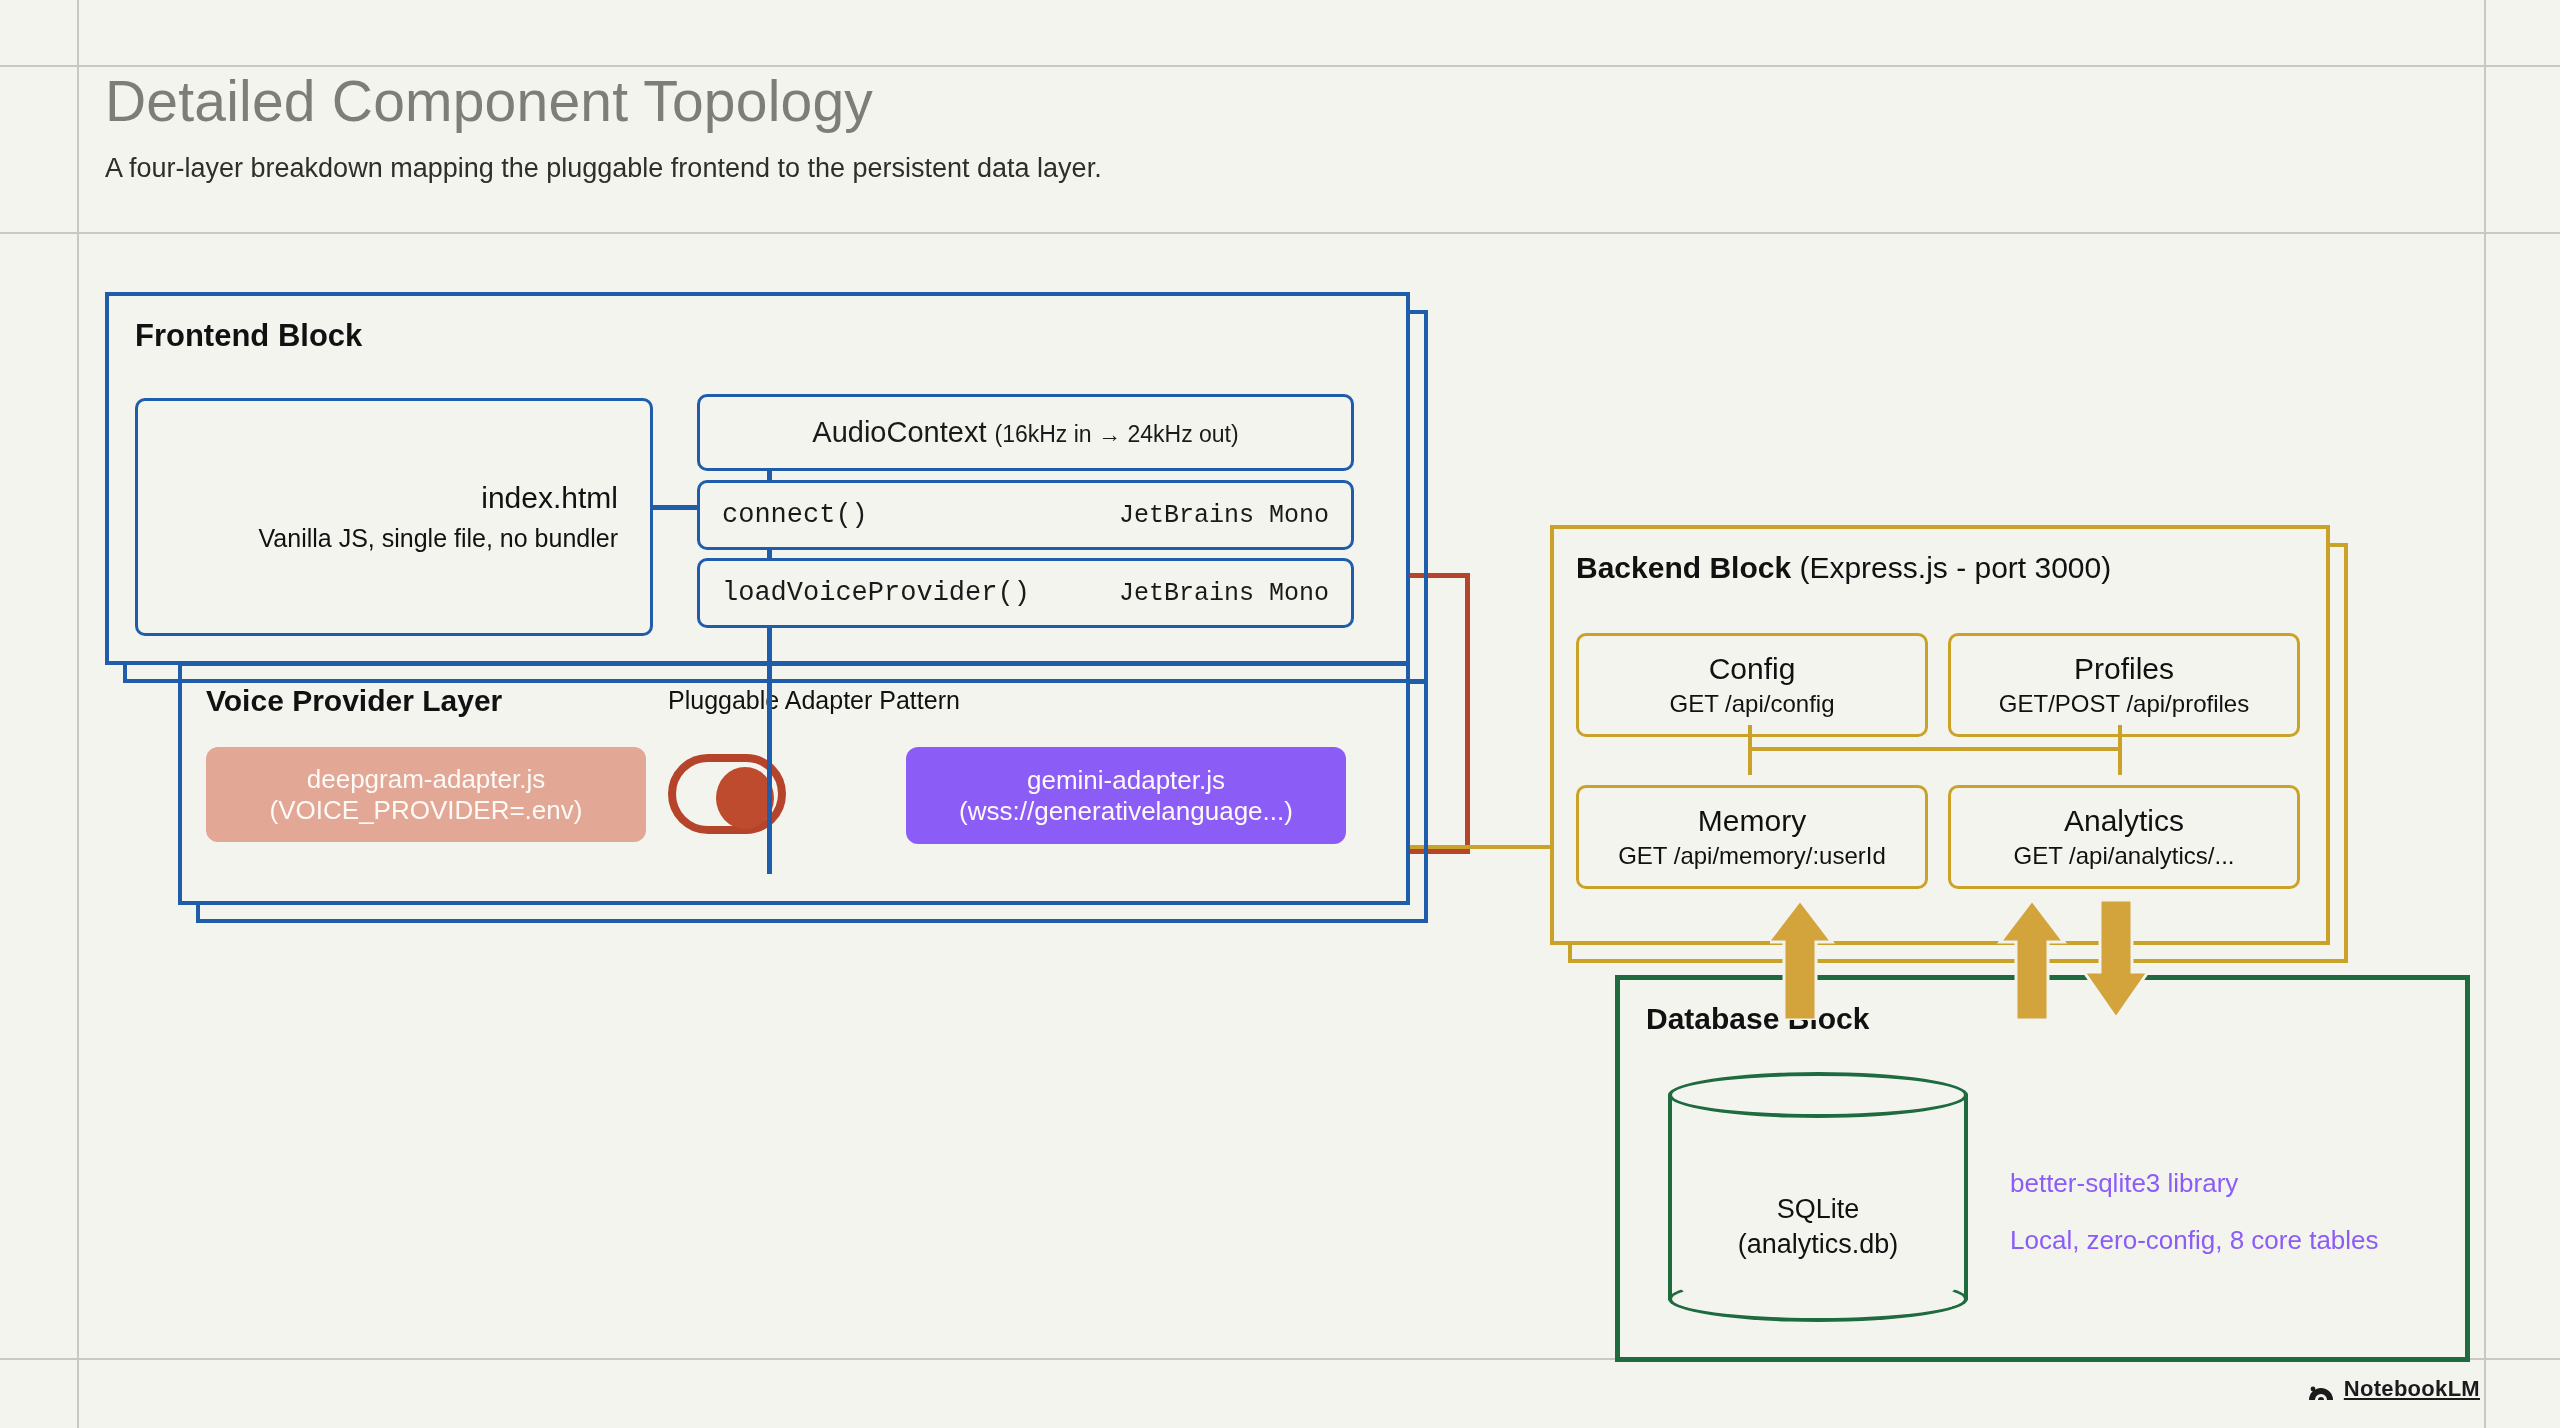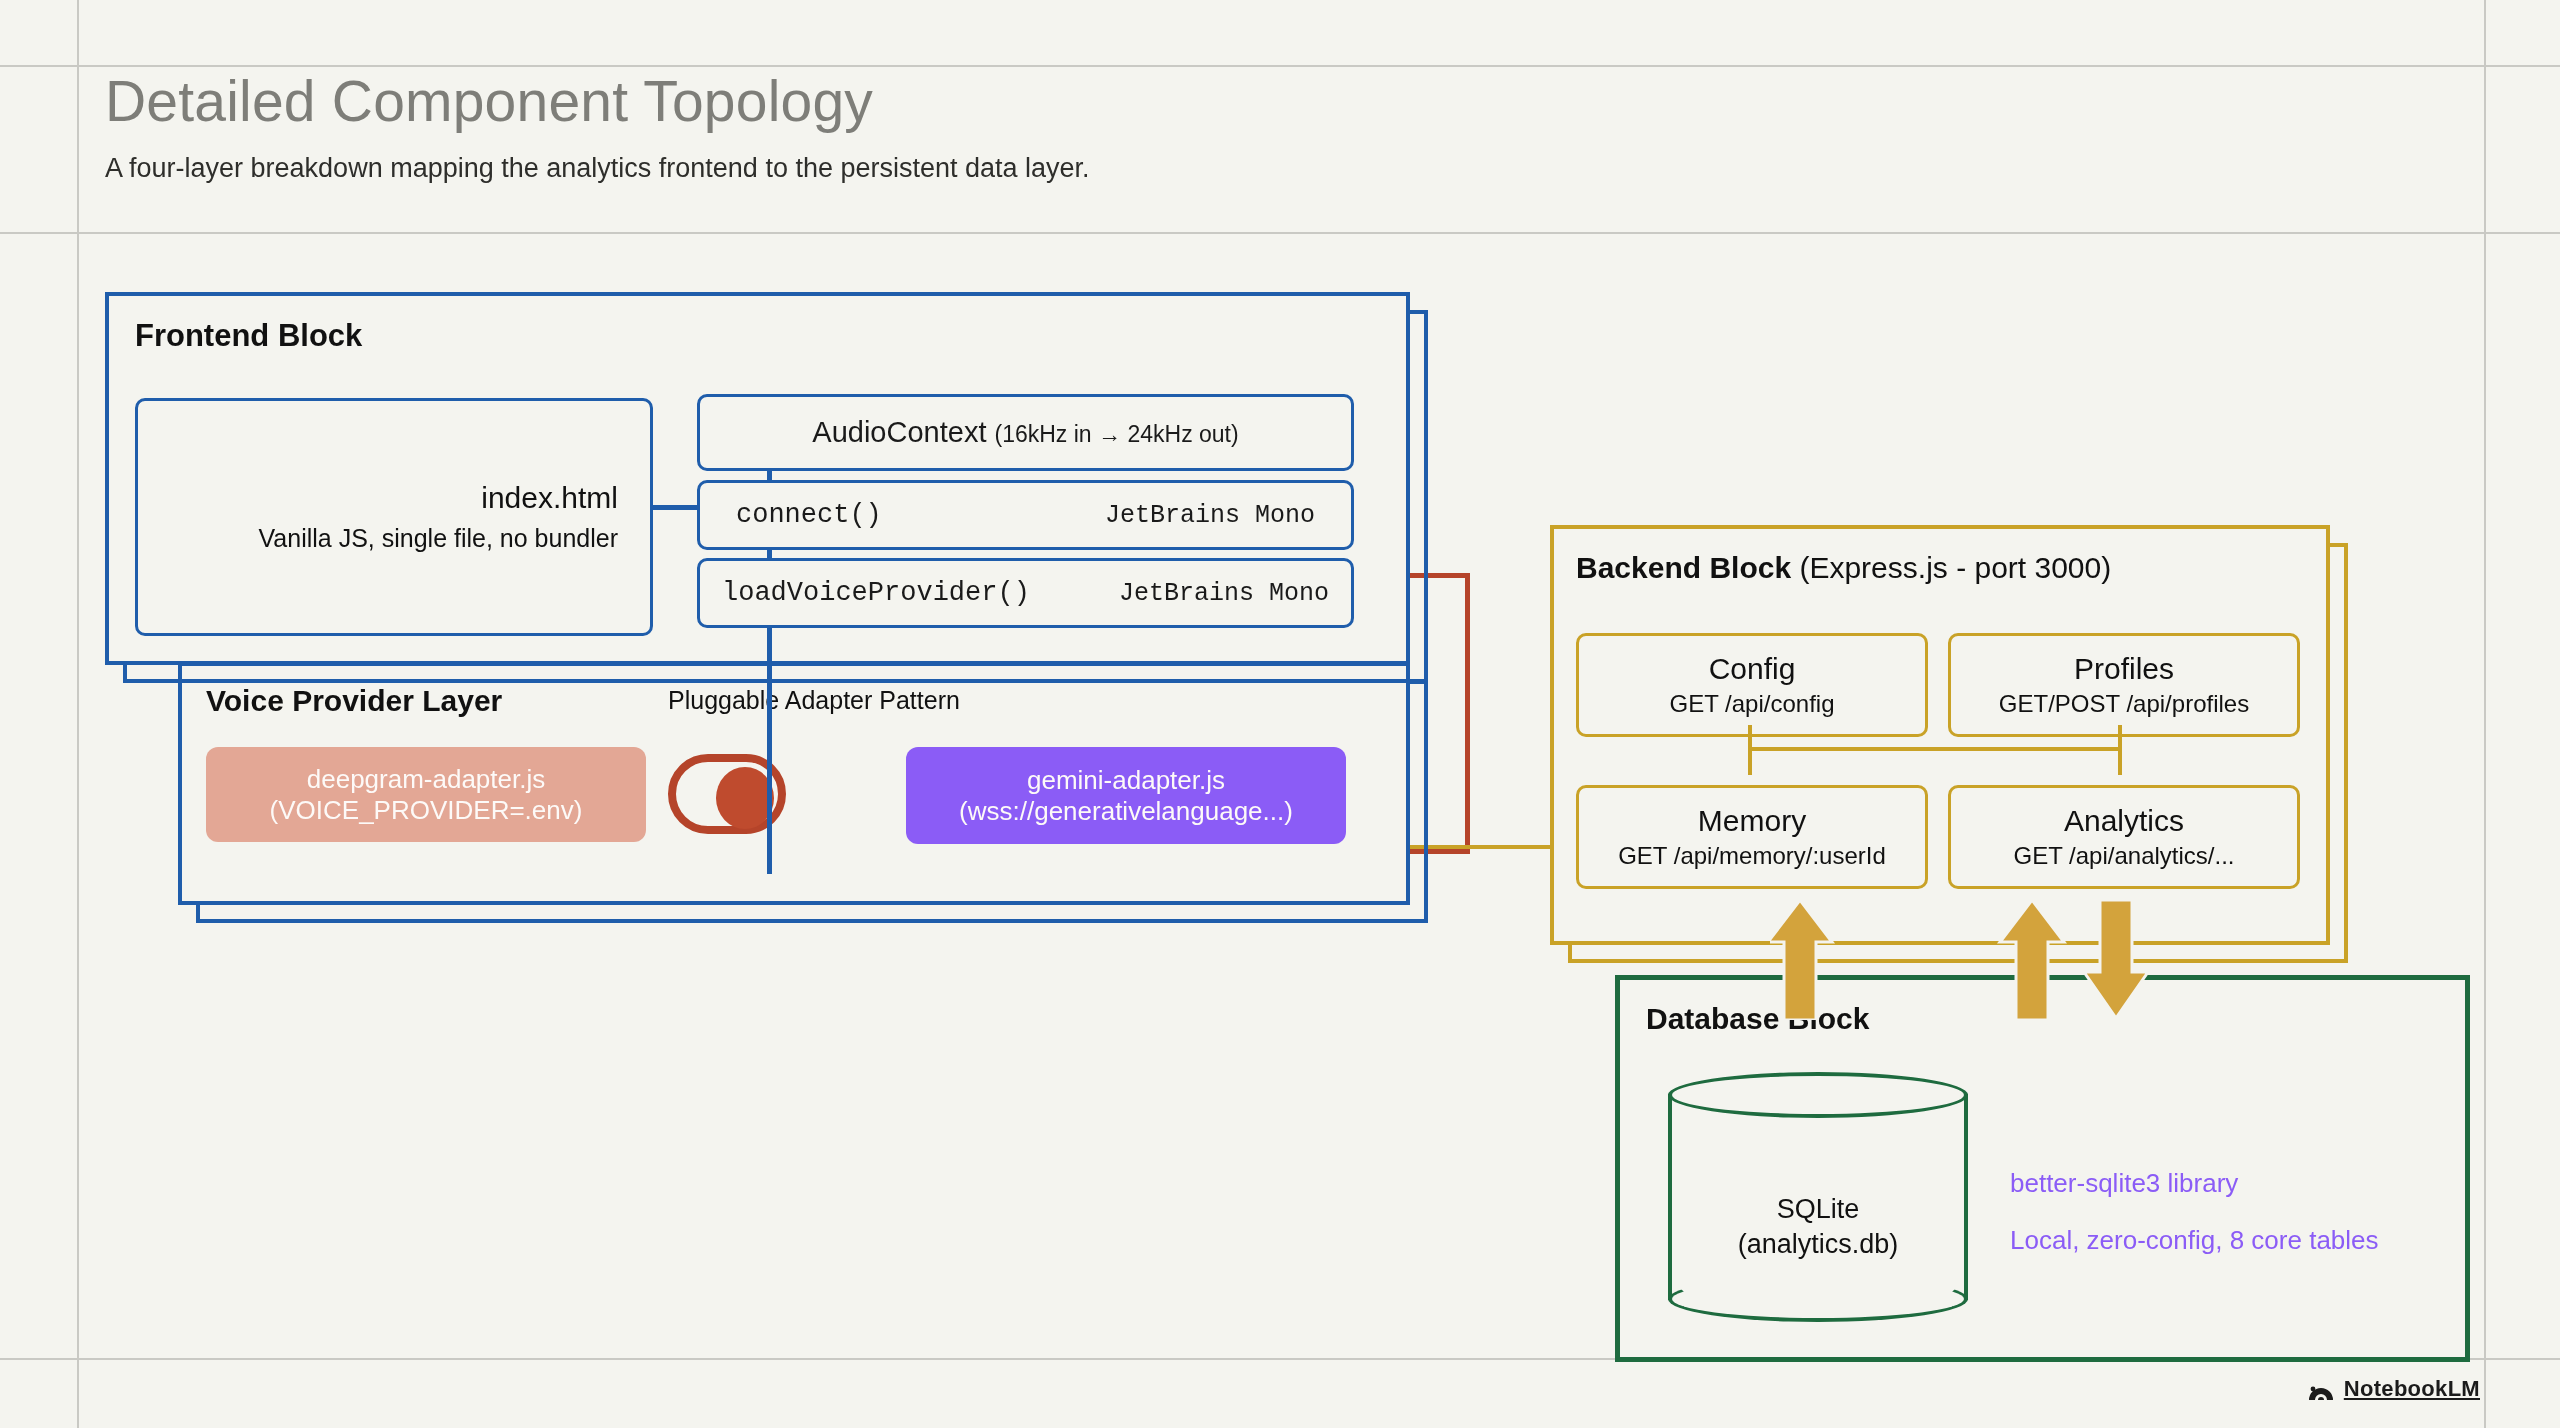--- a/index.html
+++ b/index.html
@@ -107,21 +107,21 @@
 <body>
 
 <div class="guide v" style="left:77px"></div>
 <div class="guide v" style="left:2484px"></div>
 <div class="guide h" style="top:65px"></div>
 <div class="guide h" style="top:232px"></div>
 <div class="guide h" style="top:1358px"></div>
 
 <div id="header">
   <div id="page-title">Detailed Component Topology</div>
-  <div id="page-subtitle">A four-layer breakdown mapping the analytics frontend to the persistent data layer.</div>
+  <div id="page-subtitle">A four-layer breakdown mapping the pluggable frontend to the persistent data layer.</div>
 </div>
 
 <div class="conn" style="--lc:#b5442a;left:1345px;top:573px;width:125px;height:5px;"></div>
 <div class="conn" style="--lc:#b5442a;left:1465px;top:573px;width:5px;height:280px;"></div>
 <div class="conn" style="--lc:#b5442a;left:1345px;top:849px;width:125px;height:5px;"></div>
 
 <div class="conn" style="--lc:#c9a227;left:1400px;top:845px;width:160px;height:4px;"></div>
 
 <div class="block3d" style="--c:#1f5dab;left:105px;top:292px;width:1305px;height:373px;z-index:3;">
   <div class="shadow"></div>
@@ -140,21 +140,21 @@
   <div class="conn" style="--lc:#1f5dab;left:548px;top:213px;width:118px;height:5px;"></div>
 
   <div class="ibox" style="--bc:#1f5dab;left:592px;top:90px;width:657px;height:77px;">
     <div style="font-size:29px;white-space:nowrap;">
       <span>AudioContext</span>
       <span style="font-size:23px;">(16kHz in → 24kHz out)</span>
     </div>
   </div>
 
   <div class="ibox" style="--bc:#1f5dab;left:592px;top:176px;width:657px;height:70px;">
-    <div style="width:100%;padding:0 36px;box-sizing:border-box;display:flex;justify-content:space-between;align-items:center;">
+    <div style="width:100%;padding:0 22px;box-sizing:border-box;display:flex;justify-content:space-between;align-items:center;">
       <span class="mono" style="font-size:27px;">connect()</span>
       <span class="mono" style="font-size:25px;">JetBrains Mono</span>
     </div>
   </div>
 
   <div class="ibox" style="--bc:#1f5dab;left:592px;top:254px;width:657px;height:70px;">
     <div style="width:100%;padding:0 22px;box-sizing:border-box;display:flex;justify-content:space-between;align-items:center;">
       <span class="mono" style="font-size:27px;">loadVoiceProvider()</span>
       <span class="mono" style="font-size:25px;">JetBrains Mono</span>
     </div>

